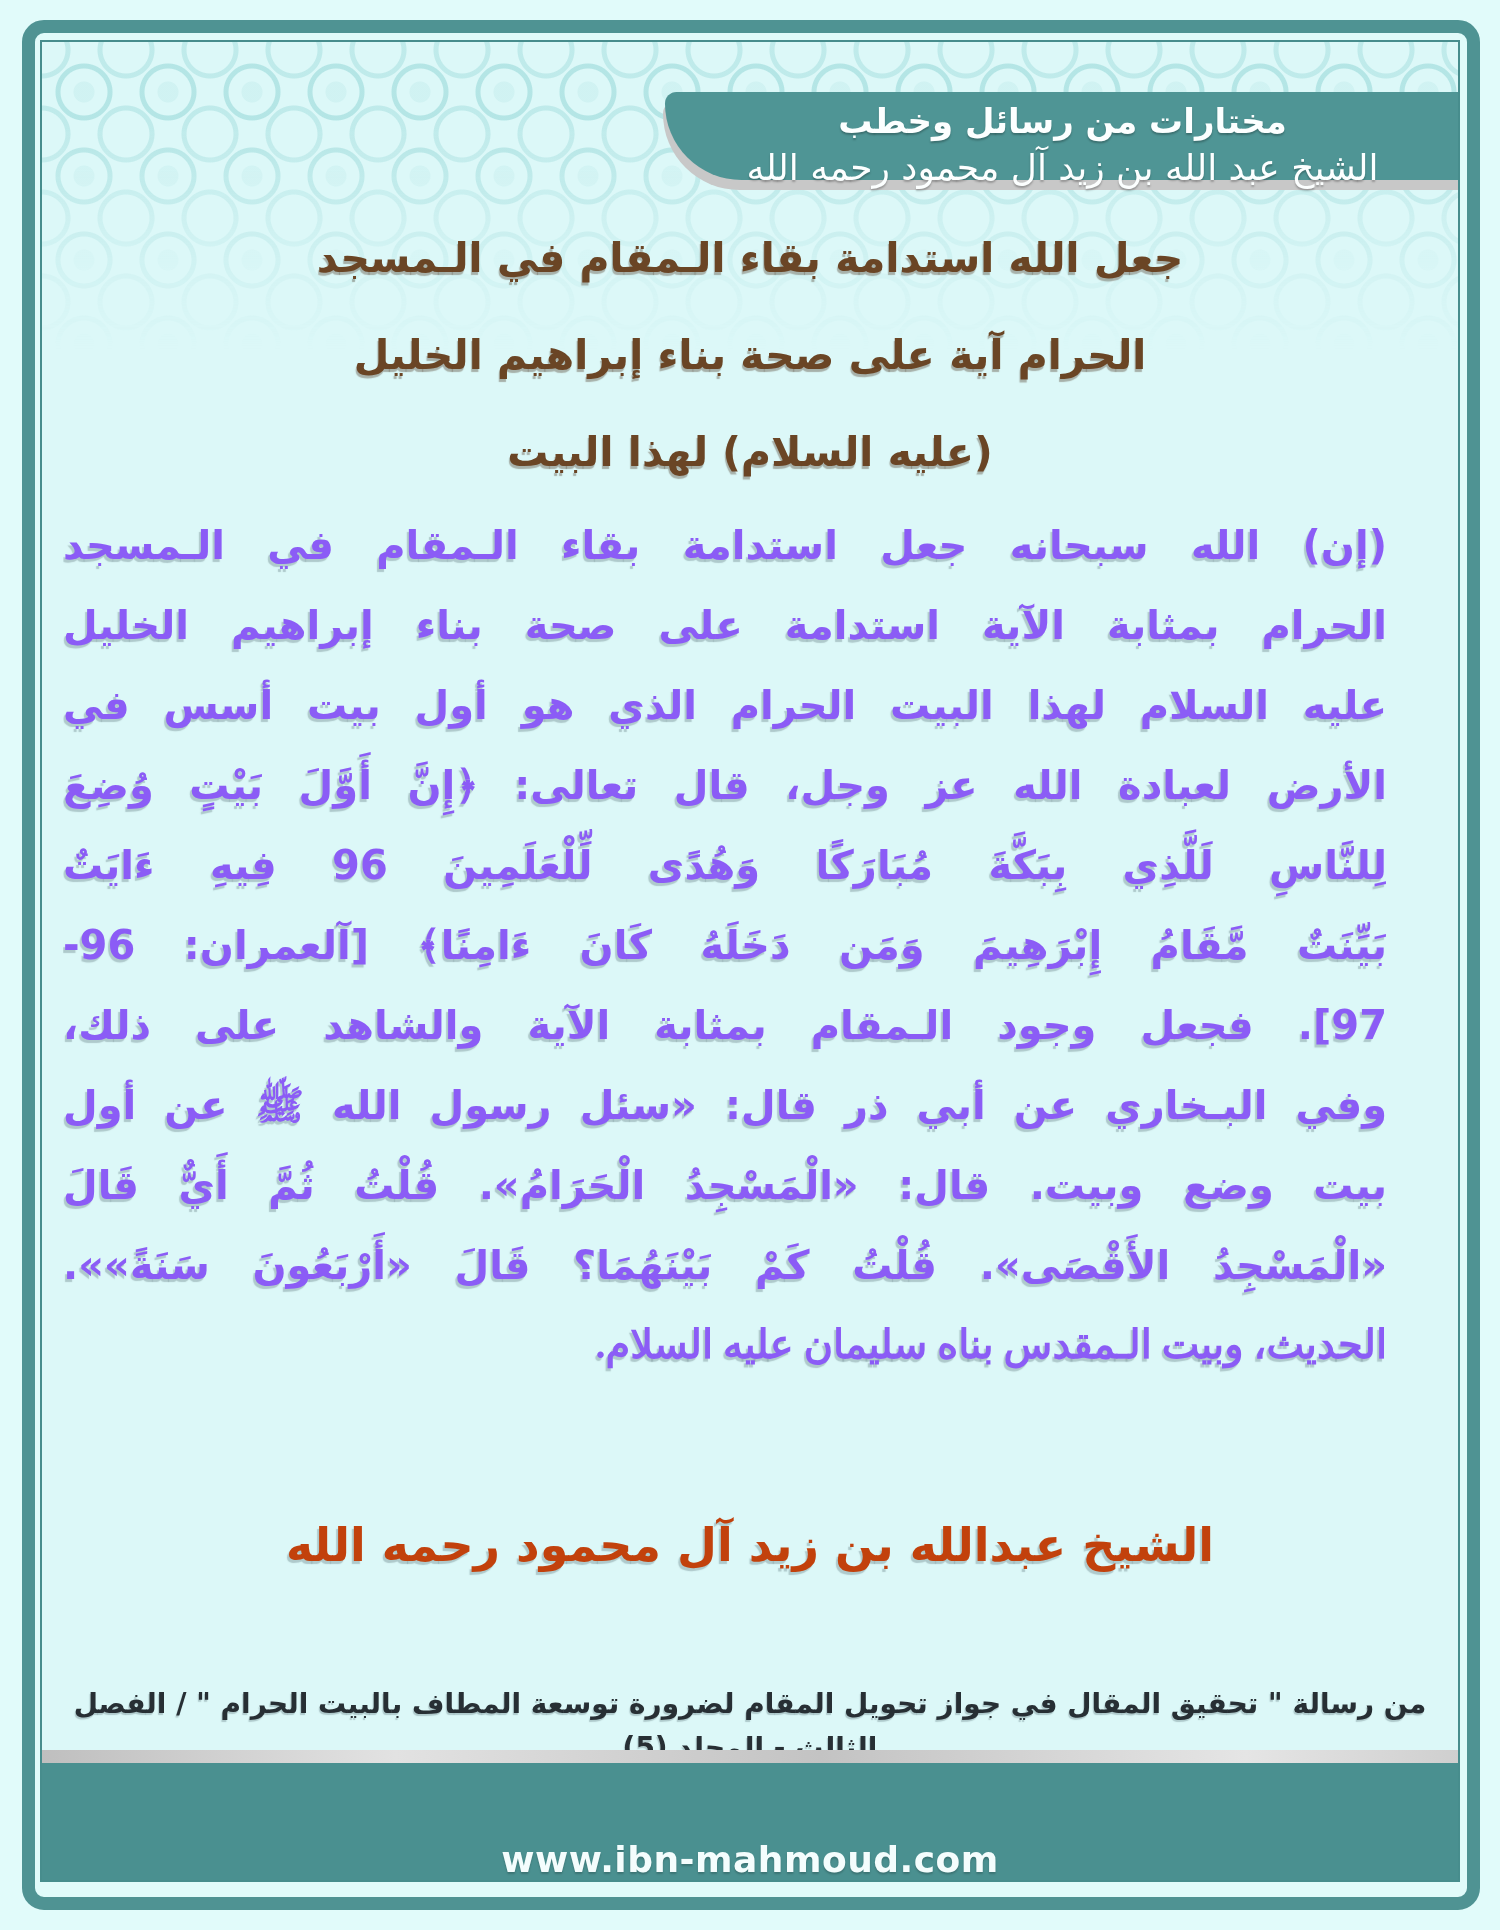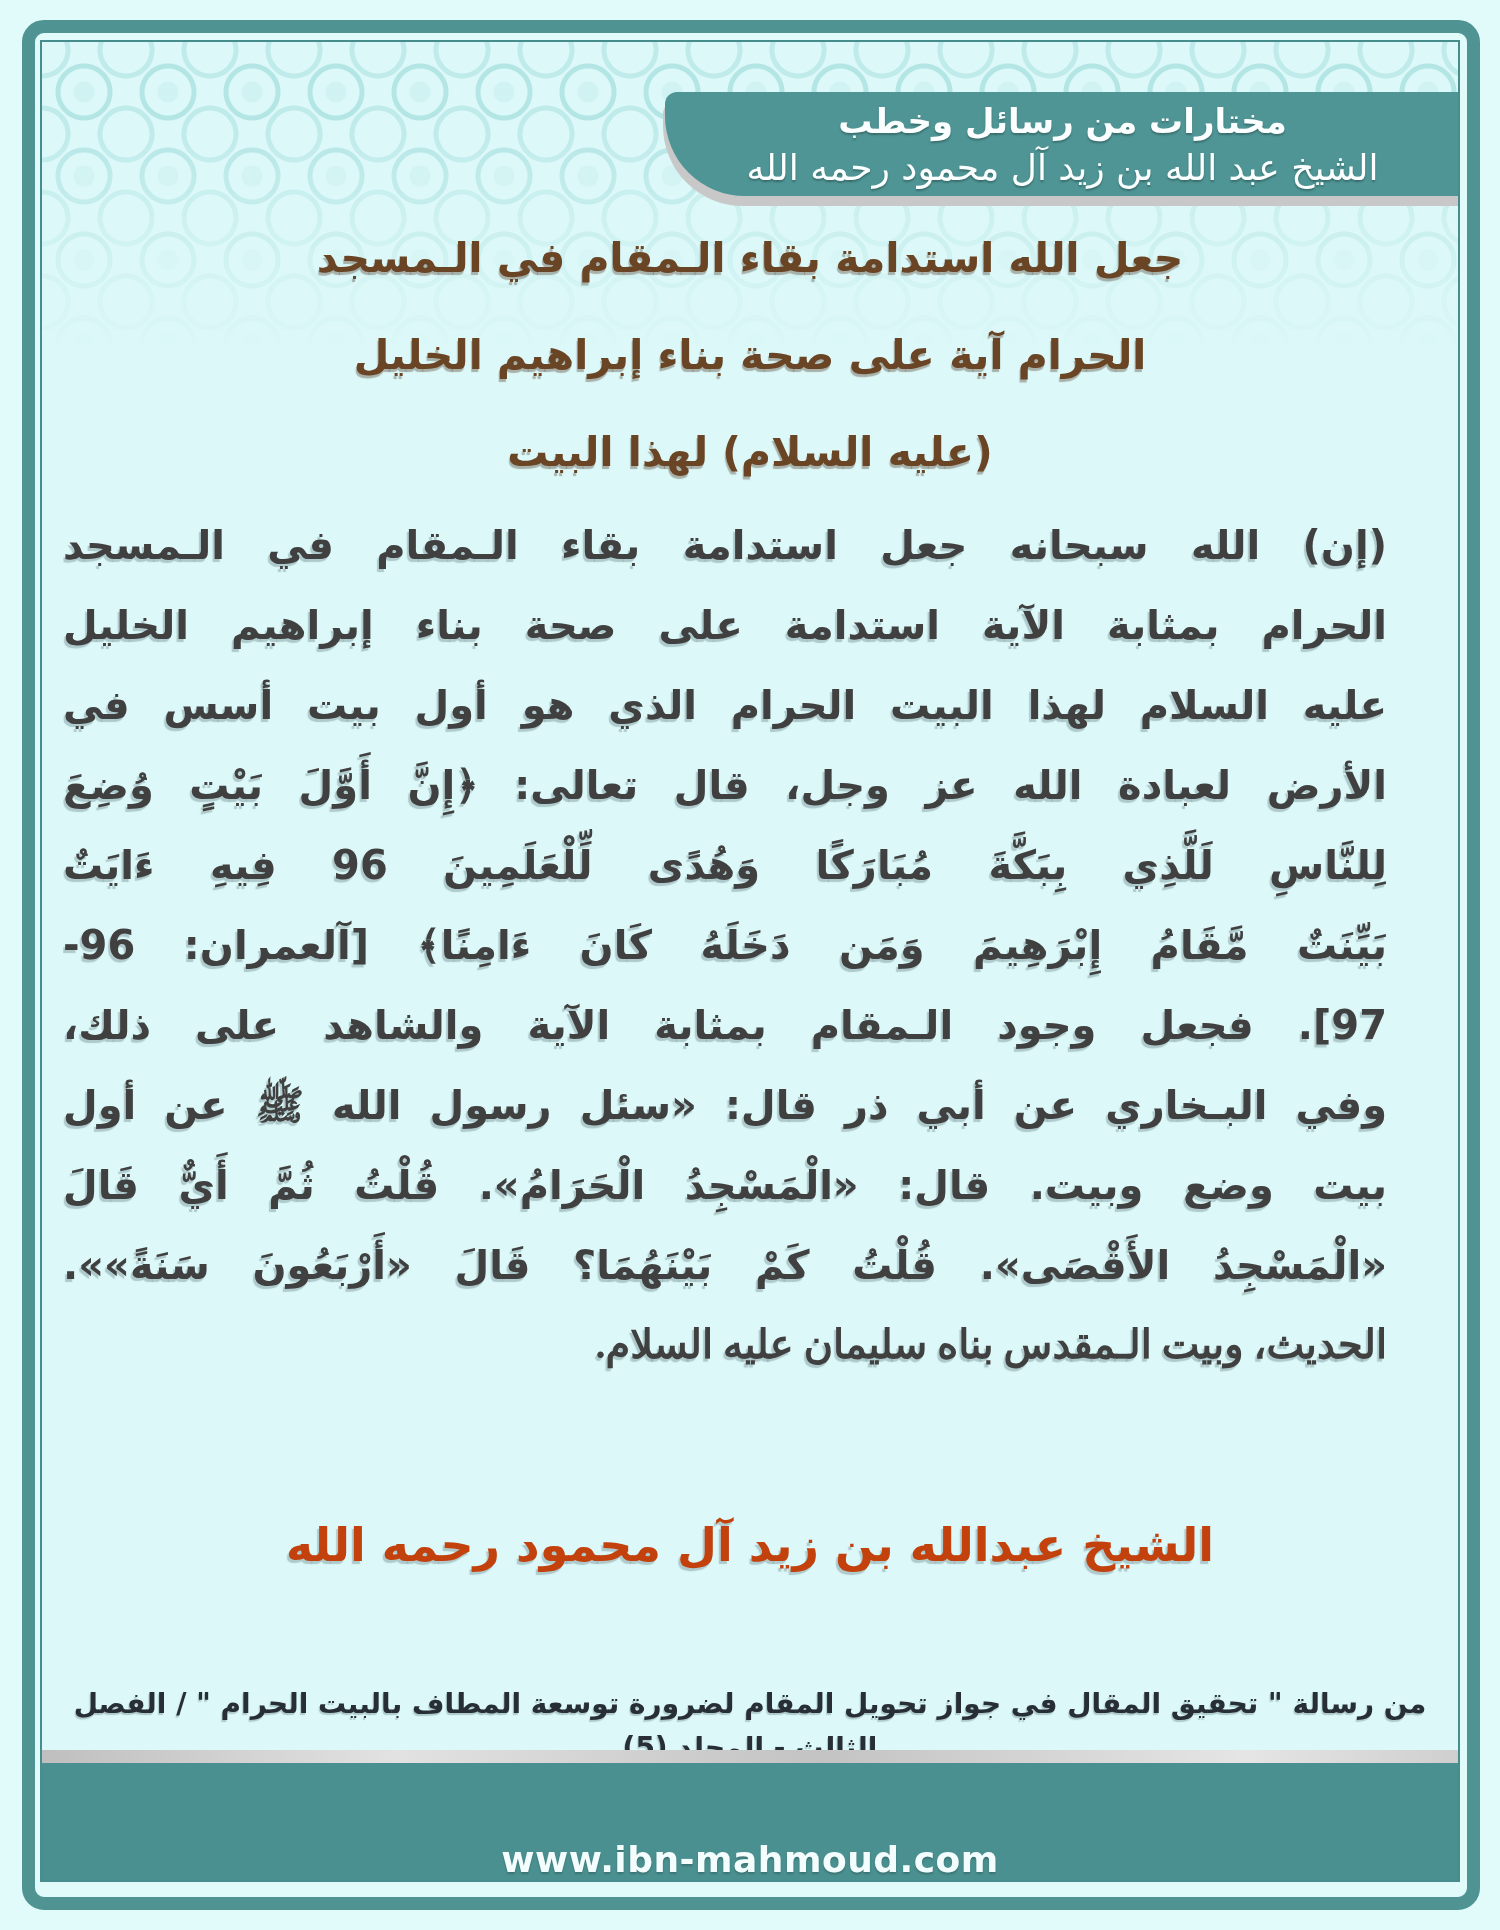--- a/index.html
+++ b/index.html
@@ -31,39 +31,39 @@
       radial-gradient(circle, rgba(255,255,255,0) 23px, rgba(148,214,214,0.55) 24px, rgba(148,214,214,0.55) 28px, rgba(255,255,255,0) 29px),
       radial-gradient(circle, rgba(255,255,255,0) 23px, rgba(148,214,214,0.40) 24px, rgba(148,214,214,0.40) 28px, rgba(255,255,255,0) 29px),
       radial-gradient(circle, rgba(196,236,236,0.5) 10px, rgba(255,255,255,0) 11px);
     background-size:84px 84px,84px 84px,84px 84px;
     background-position:0 8px,42px 50px,0 8px;
     -webkit-mask-image:linear-gradient(to bottom,#000 25%,rgba(0,0,0,0.35) 65%,transparent 96%);
     mask-image:linear-gradient(to bottom,#000 25%,rgba(0,0,0,0.35) 65%,transparent 96%);
   }
   
   .header-badge{
-    position:absolute;top:50px;right:-2px;left:623px;height:104px;
+    position:absolute;top:50px;right:-2px;left:623px;height:88px;
     background:#4f9595;
     border-radius:12px 0 0 80px;
     box-shadow:-2px 10px 0 0 #c8c8c8;
     color:#fcffff;text-align:center;
     padding-top:6px;box-sizing:border-box;
   }
   .header-badge .l1{font-size:34px;font-weight:bold;line-height:46px;text-shadow:0 2px 2px rgba(0,0,0,0.25);}
   .header-badge .l2{font-size:36px;font-weight:normal;line-height:48px;text-shadow:0 2px 2px rgba(0,0,0,0.25);}
   
   .main-title{
     position:absolute;top:168px;left:0;right:0;text-align:center;
     color:#6a4525;font-weight:bold;font-size:41px;line-height:97px;
     text-shadow:-1px 3px 1px rgba(70,45,25,0.35);
   }
   
   .body-text{
     position:absolute;top:463px;left:21px;right:71px;
-    color:#404040;font-weight:bold;font-size:40px;line-height:80px;
+    color:#8b5cf6;font-weight:bold;font-size:40px;line-height:80px;
     text-shadow:-2px 3px 1px rgba(130,156,160,0.5);
   }
   .body-line{
     text-align:justify;text-align-last:justify;text-justify:inter-word;
     height:80px;overflow:hidden;white-space:nowrap;
   }
   .body-line.justified{white-space:normal;}
   .body-line.last{text-align:right;text-align-last:right;font-family:Liberation Serif, serif;}
   
   .signature{

